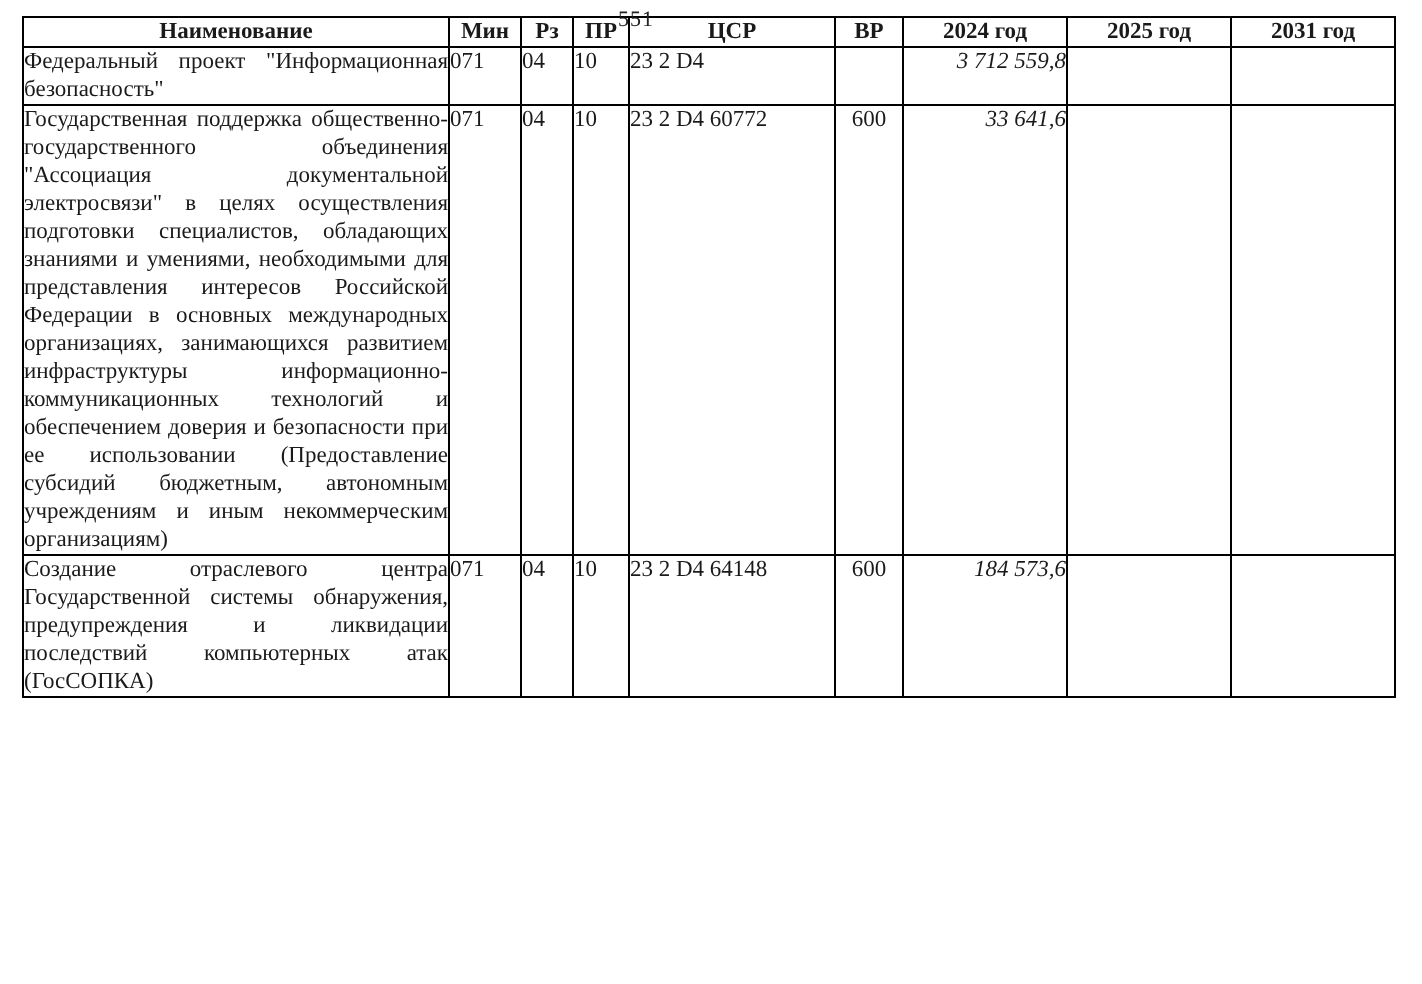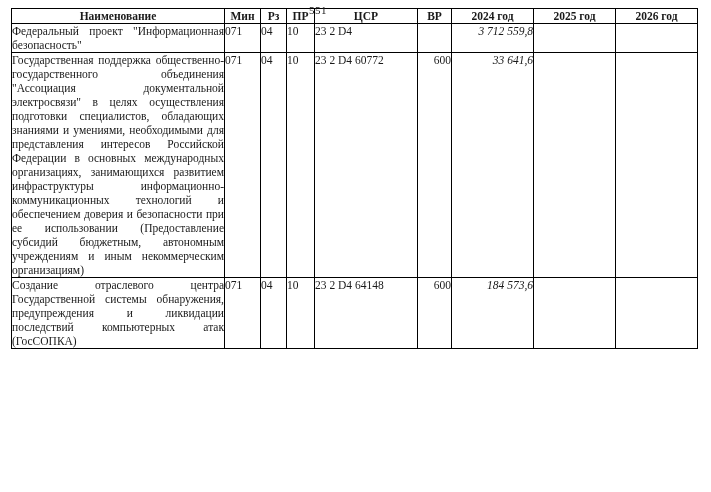--- a/index.html
+++ b/index.html
@@ -81,21 +81,21 @@
   }
   td.code.center {
     padding-left: 0;
   }
   td.tsr {
     text-align: left;
     padding: 6px 0 6px 5px;
     white-space: nowrap;
   }
   td.vr {
-    text-align: right;
+    text-align: center;
     padding: 6px 0 6px 0;
   }
   td.money {
     text-align: right;
     padding: 6px 10px 6px 2px;
     white-space: nowrap;
     font-style: italic;
   }
 
   
@@ -126,21 +126,21 @@
     <thead>
       <tr>
         <th>Наименование</th>
         <th>Мин</th>
         <th>Рз</th>
         <th>ПР</th>
         <th>ЦСР</th>
         <th>ВР</th>
         <th>2024 год</th>
         <th>2025 год</th>
-        <th>2026 год</th>
+        <th>2031 год</th>
       </tr>
     </thead>
     <tbody>
 
 
       <tr>
         <td class="name">Федеральный проект "Информационная безопасность"</td>
         <td class="code center bottom">071</td>
         <td class="code center bottom">04</td>
         <td class="code center bottom">10</td>

